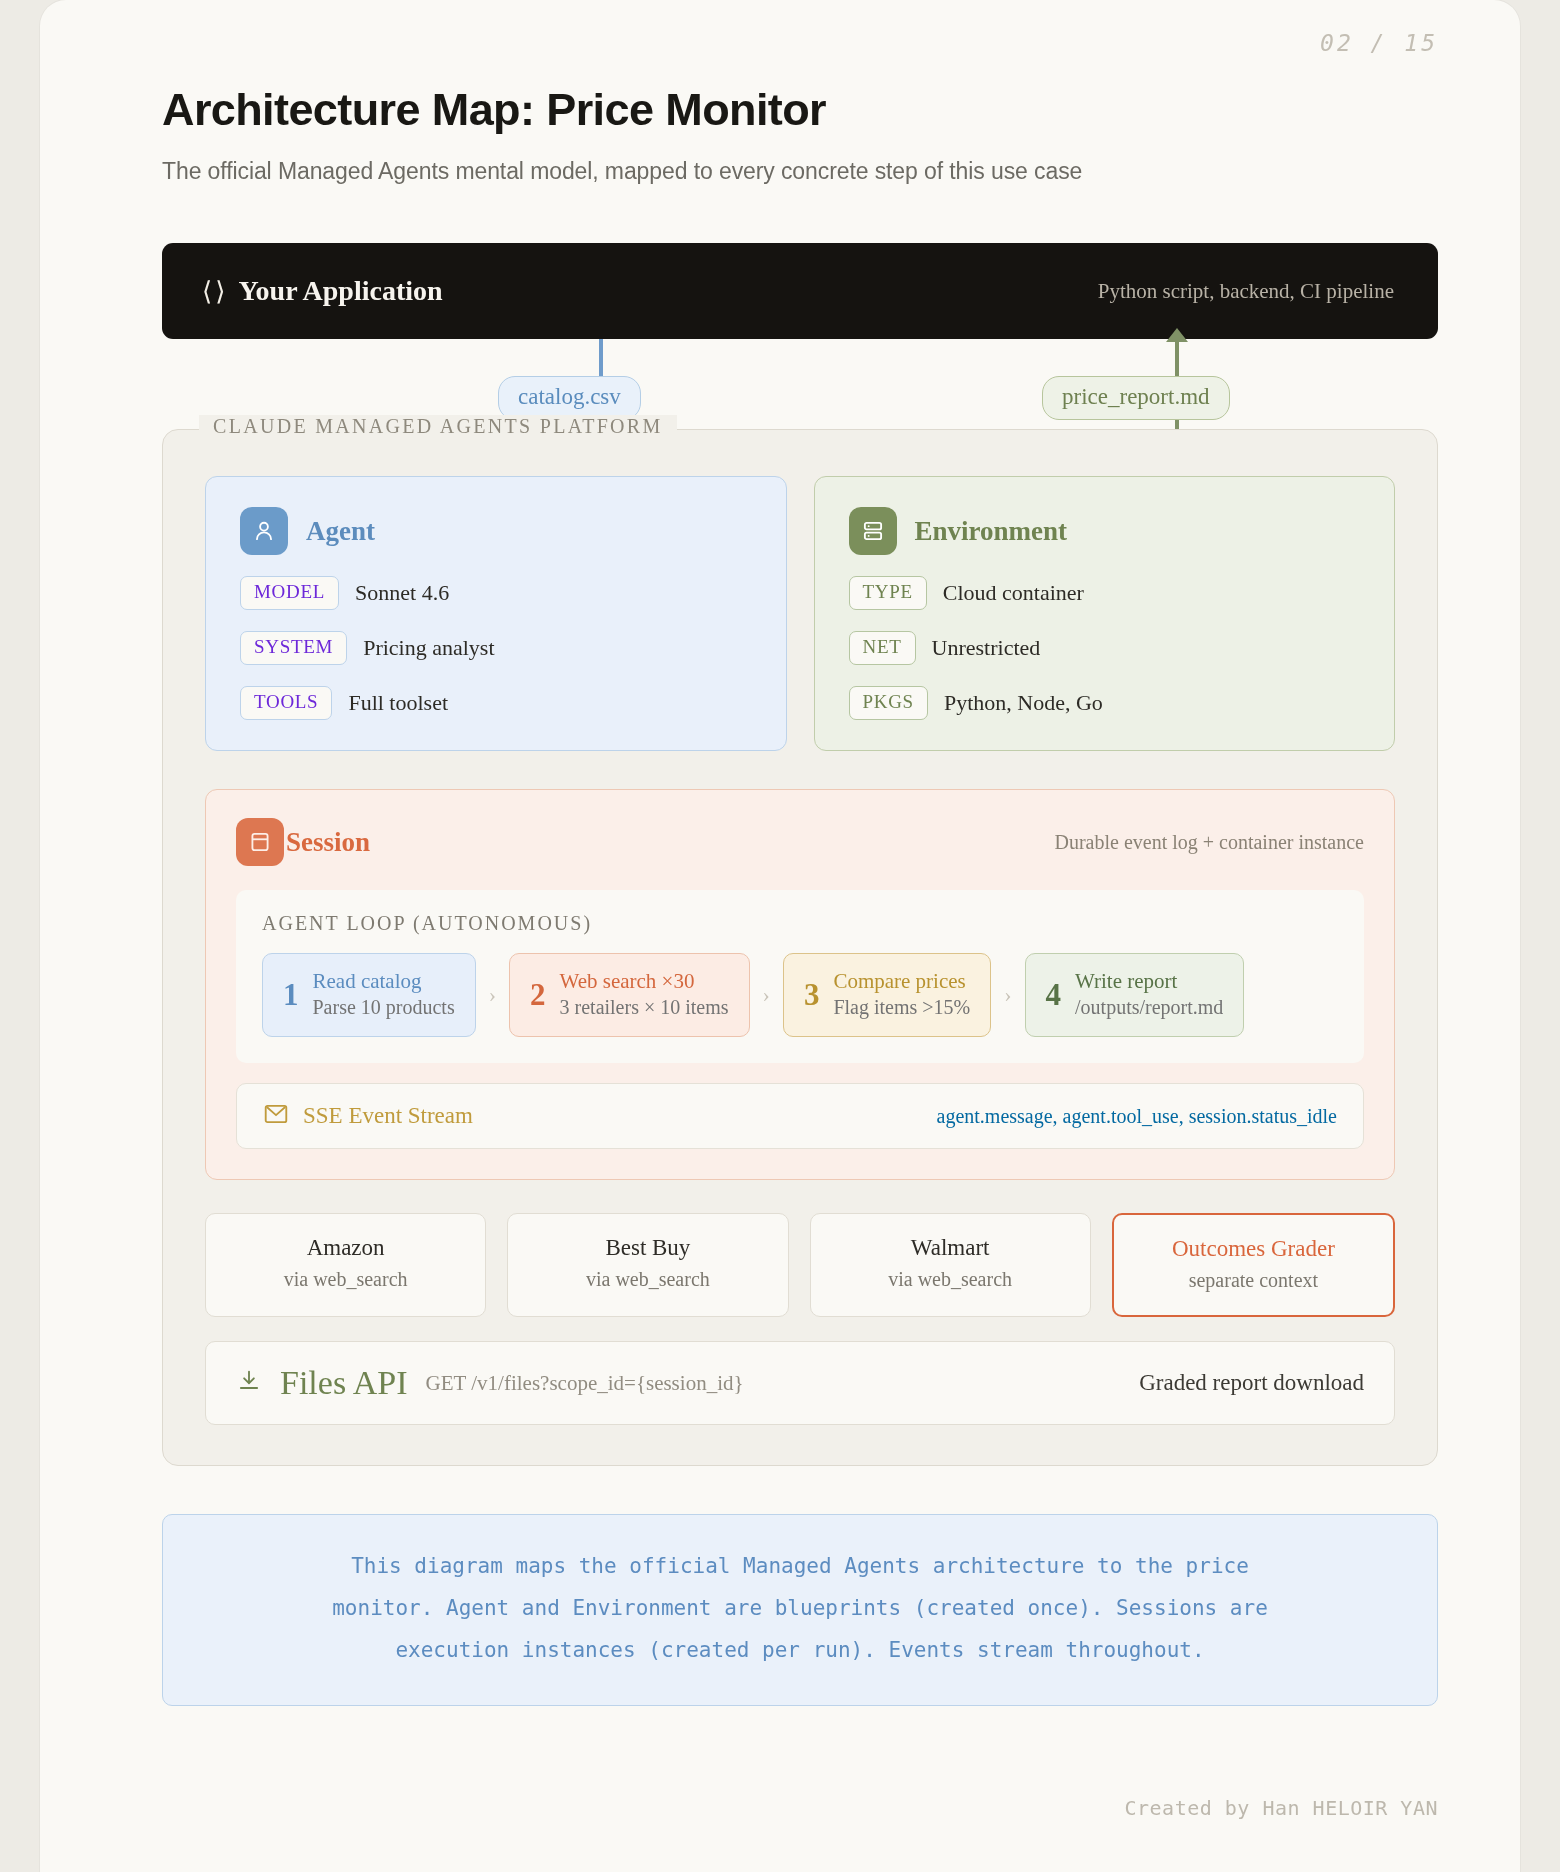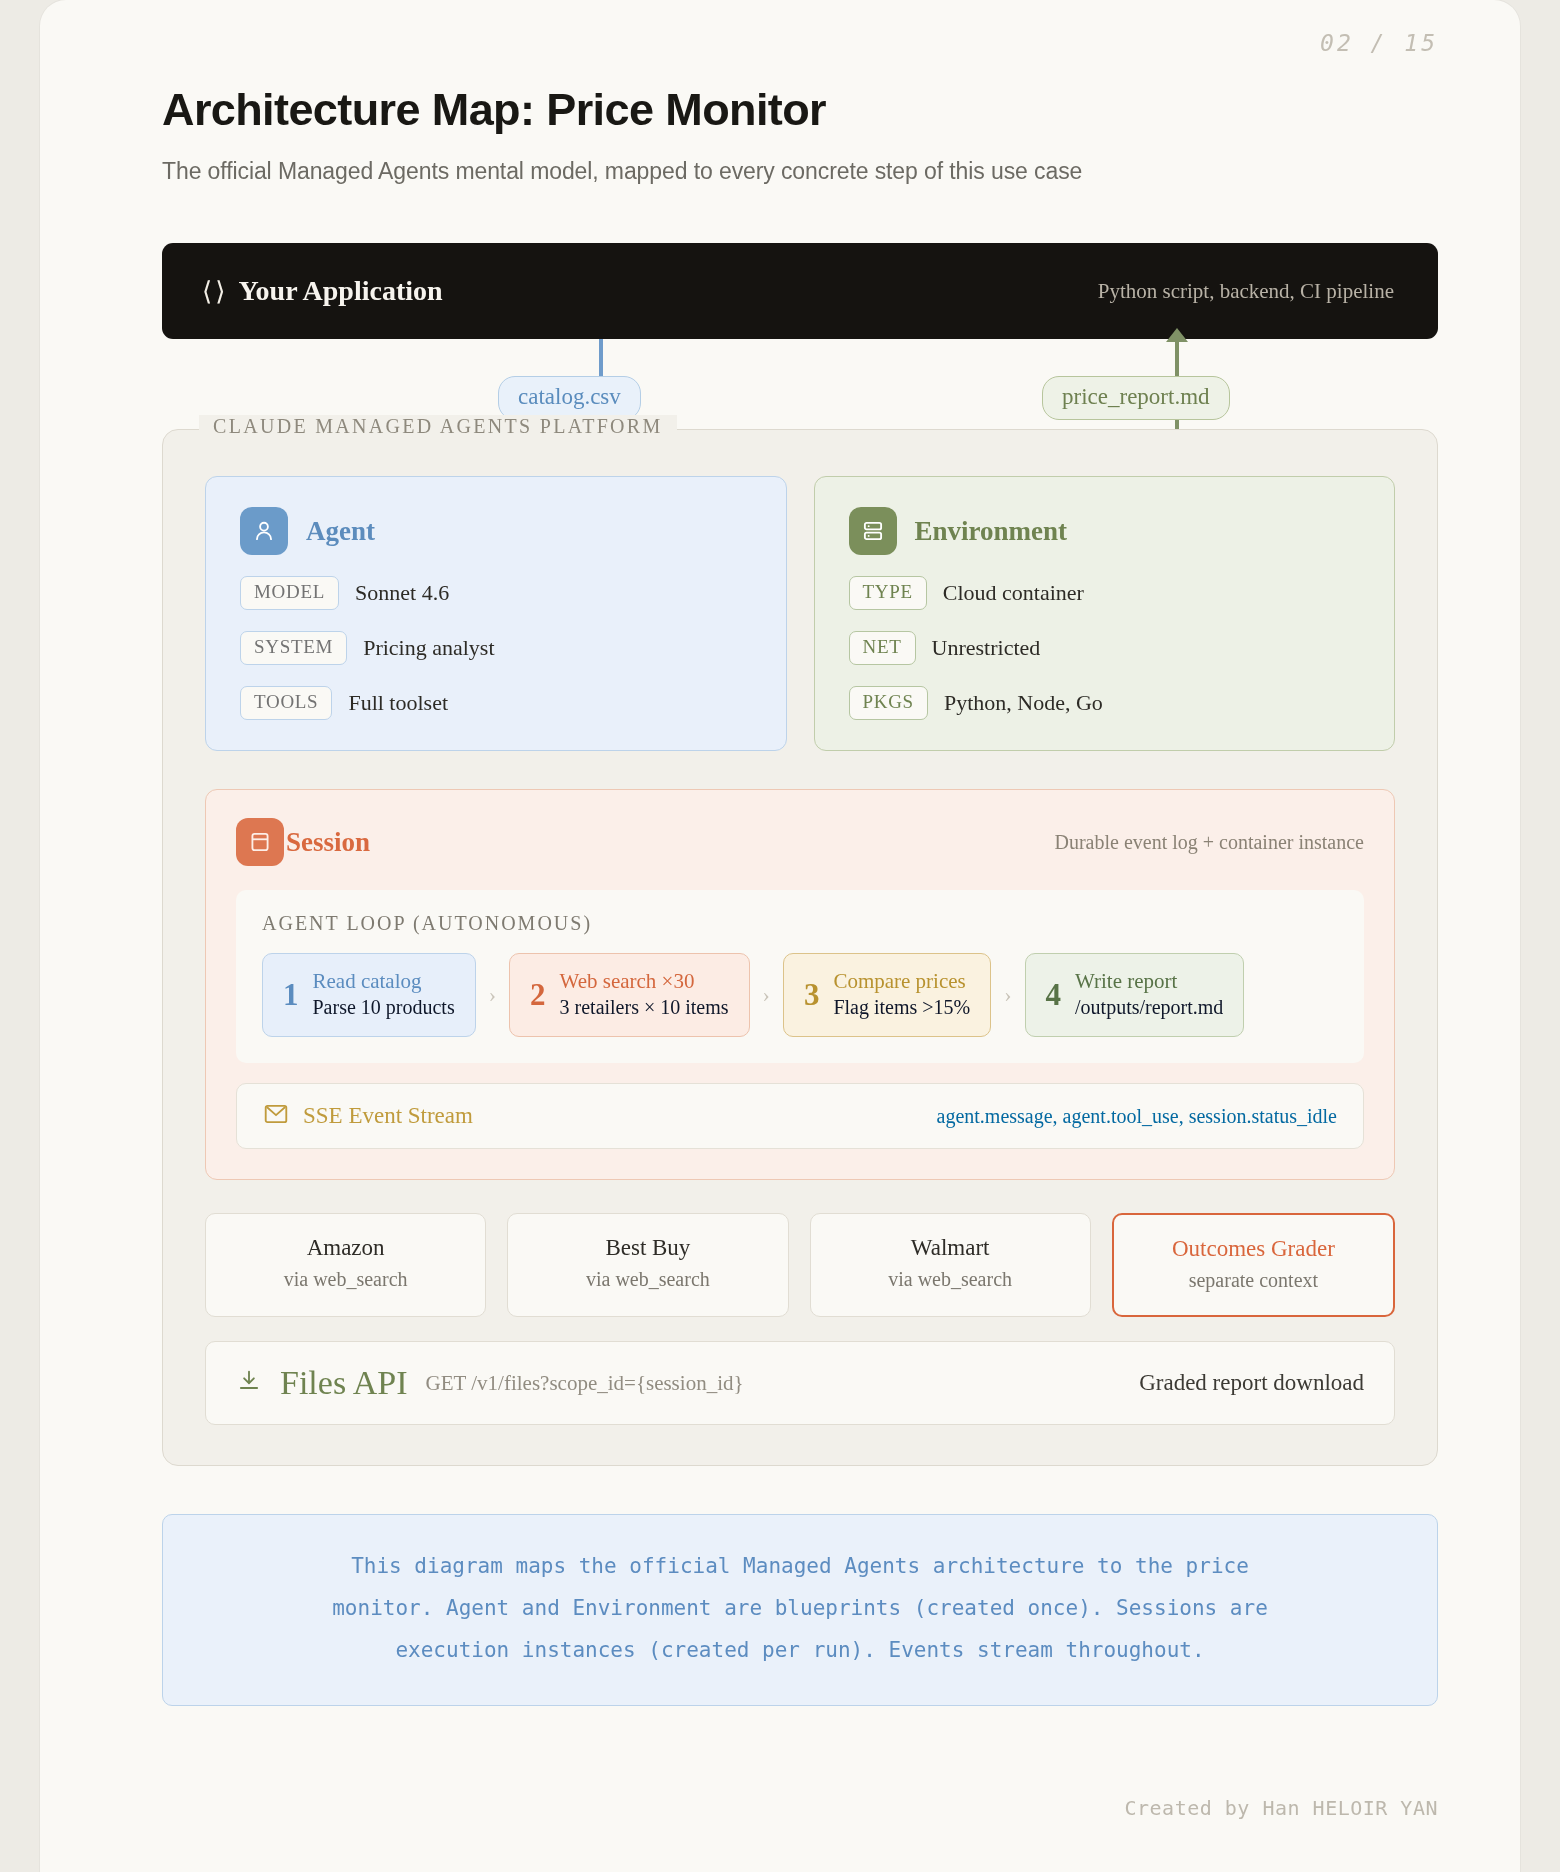--- a/index.html
+++ b/index.html
@@ -122,21 +122,21 @@
   .bp-name { font-size: 27px; font-weight: bold; }
   .bp-name.agent { color: #5c8cbd; }
   .bp-name.env   { color: #6f8350; }
   .kv { display: flex; align-items: center; gap: 16px; margin-top: 21px; }
   .kv:first-of-type { margin-top: 28px; }
   .tag {
     font-size: 19px; padding: 4px 13px 6px;
     border-radius: 7px; background: #faf9f5;
     letter-spacing: 0.7px;
   }
-  .tag.agent { border: 1px solid #bdd3ea; color: #737373; }
+  .tag.agent { border: 1px solid #bdd3ea; color: #6d28d9; }
   .tag.env   { border: 1px solid #b6c6a2; color: #6f8350; }
   .kv-val { font-size: 22px; color: #2d2b26; }
 
   
   .session {
     margin-top: 38px;
     background: #fbefe9;
     border: 1px solid #eec8b4;
     border-radius: 12px;
     padding: 28px 30px 30px;
@@ -157,21 +157,21 @@
     font-size: 20px; letter-spacing: 2px; color: #7e7a70; margin-bottom: 18px;
   }
   .steps { display: flex; align-items: center; }
   .step {
     border-radius: 10px; padding: 14px 20px 16px;
     display: flex; align-items: center; gap: 14px;
     flex: none;
   }
   .step .num { font-size: 31px; font-weight: bold; line-height: 1; }
   .step .txt-top { font-size: 21px; line-height: 1.25; }
-  .step .txt-bot { font-size: 20px; color: #0f172a; line-height: 1.3; }
+  .step .txt-bot { font-size: 20px; color: #737373; line-height: 1.3; }
   .step.s1 { background: #e7effa; border: 1px solid #bdd3ea; }
   .step.s1 .num, .step.s1 .txt-top { color: #5b8cbf; }
   .step.s2 { background: #fcece4; border: 1px solid #edc3ad; }
   .step.s2 .num, .step.s2 .txt-top { color: #d4673d; }
   .step.s3 { background: #faf2e0; border: 1px solid #dcc38a; }
   .step.s3 .num, .step.s3 .txt-top { color: #b8922f; }
   .step.s4 { background: #edf2e8; border: 1px solid #c0cfae; }
   .step.s4 .num, .step.s4 .txt-top { color: #587347; }
   .chev { flex: none; color: #c9c4b9; font-size: 22px; padding: 0 13px; }
 

